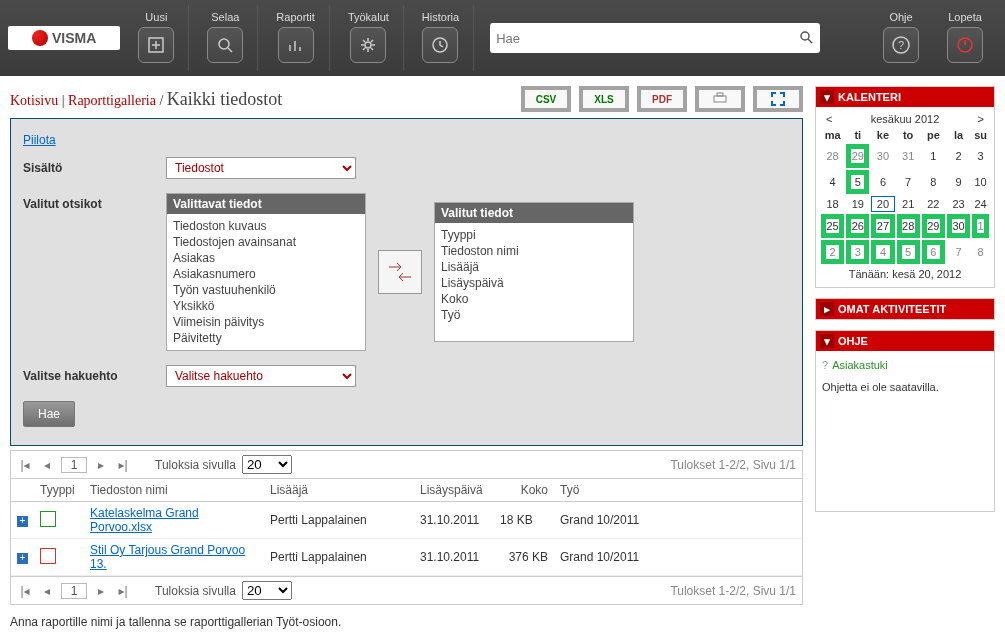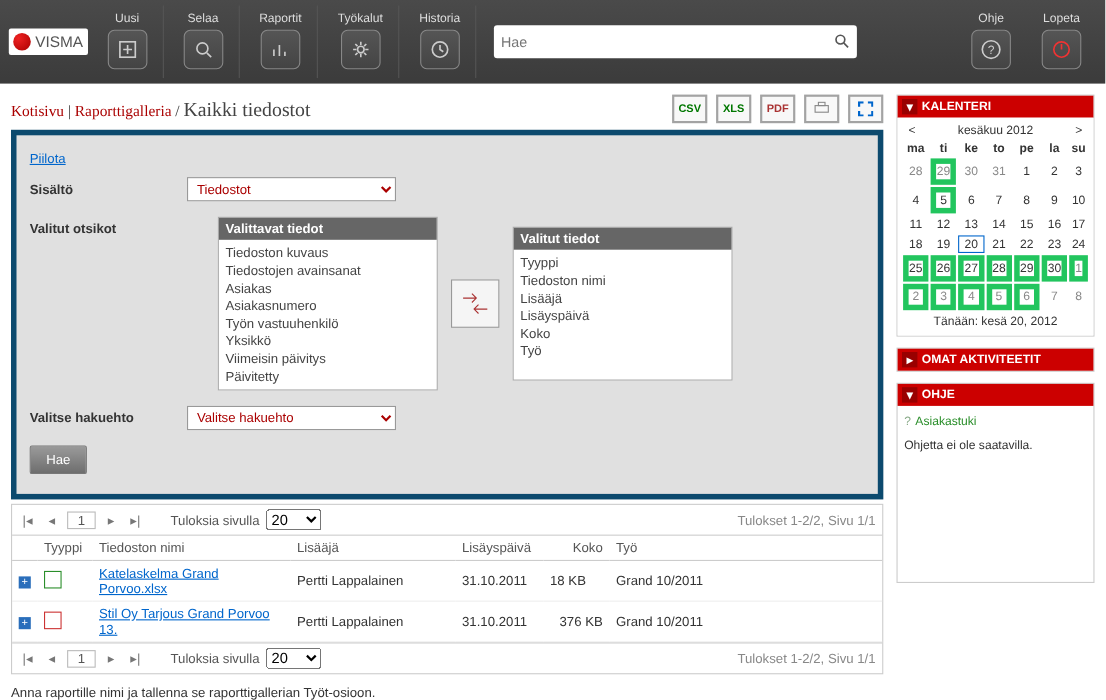--- a/index.html
+++ b/index.html
@@ -1,21 +1,21 @@
 <!DOCTYPE html>
 <html><head>
 <meta charset="utf-8">
 <style>
   * { box-sizing: border-box; margin: 0; padding: 0; }
   body { font-family: Arial, sans-serif; font-size: 12px; color: #333; background: #fff; width: 1005px; overflow: hidden;}
   a { color: #0066cc; text-decoration: underline; cursor: pointer; }
   
   
   .topbar { height: 76px; background: linear-gradient(#4a4a4a,#3b3b3b); display:flex; align-items:center; padding:0 8px; gap:4px;}
-  .logo { background:#fff; padding:4px 4px; display:flex; align-items:center; gap:4px; font-weight:normal; font-size:14px; color:#555; border-radius:2px;}
+  .logo { background:#fff; padding:4px 24px; display:flex; align-items:center; gap:4px; font-weight:bold; font-size:14px; color:#555; border-radius:2px;}
   .logo-red { width:16px; height:16px; background:radial-gradient(circle at 30% 30%, #e22, #a00); border-radius:50%;}
   .nav-btn { text-align:center; color:#ddd; padding:6px 14px 0; height:66px; cursor:pointer; font-size:11px; display:flex; flex-direction:column; align-items:center; gap:4px;}
   .nav-btn.sep { border-right:1px solid #555;}
   .nav-btn .icon { width:36px; height:36px; border:1px solid #888; border-radius:6px; display:flex; align-items:center; justify-content:center; background:linear-gradient(#555,#444);}
   .nav-btn .icon svg { stroke:#ccc; fill:none; stroke-width:1.5;}
   .nav-btn.power .icon svg { stroke:#e33; }
   .search-box { flex:1; margin:0 12px; display:flex; align-items:center;}
   .search-box .wrap { background:#fff; border-radius:3px; display:flex; align-items:center; width:330px; height:30px; padding:0 6px;}
   .search-box input { border:none; outline:none; flex:1; font-size:13px; color:#333; background:transparent;}
   .nav-right { display:flex;}
@@ -23,29 +23,29 @@
   .body { display:flex; padding: 10px; gap:12px;}
   .main { flex:1; min-width:0;}
   .side { width:180px; }
   
   
   .titlebar { display:flex; align-items:center; margin-bottom:6px;}
   .crumbs { font-size:14px; color:#333;font-family:Liberation Serif, serif;}
   .crumbs a { color:#a00; text-decoration:none;}
   .crumbs .cur { color:#444; font-size:18px;}
   .title-icons { margin-left:auto; display:flex; gap:8px;}
-  .title-icons .ibox { width:32px; height:26px; border:2px solid #a3a3a3; background:#f8f8f8; display:flex; align-items:center; justify-content:center; cursor:pointer; font-size:10px; font-weight:bold;}
-  
-  
-  .panel { background:#e0e0e0; border:5px solid #0c4a6e; padding:14px 12px 18px;}
+  .title-icons .ibox { width:50px; height:26px; border:4px solid #a3a3a3; background:#f8f8f8; display:flex; align-items:center; justify-content:center; cursor:pointer; font-size:10px; font-weight:bold;}
+  
+  
+  .panel { background:#e0e0e0; border:1px solid #0c4a6e; padding:14px 12px 18px;}
   .hidebar { margin-bottom:10px;}
   .row { display:flex; align-items:flex-start; margin-bottom:14px; gap:13px;}
   .row label { width:130px; font-weight:bold; padding-top:4px;}
   .sel { width:190px; height:22px; border:1px solid #999; background:#fff; color:#a00; font-size:12px; padding:0 4px;}
-  .lists { display:flex; gap:12px; align-items:center;margin-left:28px;}
+  .lists { display:flex; gap:12px; align-items:center;}
   .lbox { width:200px; border:1px solid #aaa; background:#fff;}
   .lbox .lhdr { background:#666; color:#fff; padding:3px 6px; font-weight:bold; font-size:12px;}
   .lbox ul { list-style:none; padding:4px 6px; min-height:118px;}
   .lbox li { padding:1px 0; color:#444;}
   .swap { width:44px; height:44px; border:1px solid #999; background:#f5f5f5; display:flex; align-items:center; justify-content:center;}
   .swap svg { stroke:#888; fill:none;}
   .hae-btn { background:linear-gradient(#9a9a9a,#6e6e6e); color:#fff; border:1px solid #777; padding:5px 14px; font-size:12px; cursor:pointer; border-radius:2px;}
   
   
   .grid { border:1px solid #ccc; margin-top:4px;}
@@ -359,43 +359,20 @@
                 </td>
                 <td class="">
                   <span>9</span>
                 </td>
                 <td class="">
                   <span>10</span>
                 </td>
               </tr>
               <tr>
                 <td class="">
-                  <span>11</span>
-                </td>
-                <td class="">
-                  <span>12</span>
-                </td>
-                <td class="">
-                  <span>13</span>
-                </td>
-                <td class="">
-                  <span>14</span>
-                </td>
-                <td class="">
-                  <span>15</span>
-                </td>
-                <td class="">
-                  <span>16</span>
-                </td>
-                <td class="">
-                  <span>17</span>
-                </td>
-              </tr>
-              <tr>
-                <td class="">
                   <span>18</span>
                 </td>
                 <td class="">
                   <span>19</span>
                 </td>
                 <td class="today">
                   <span>20</span>
                 </td>
                 <td class="">
                   <span>21</span>

